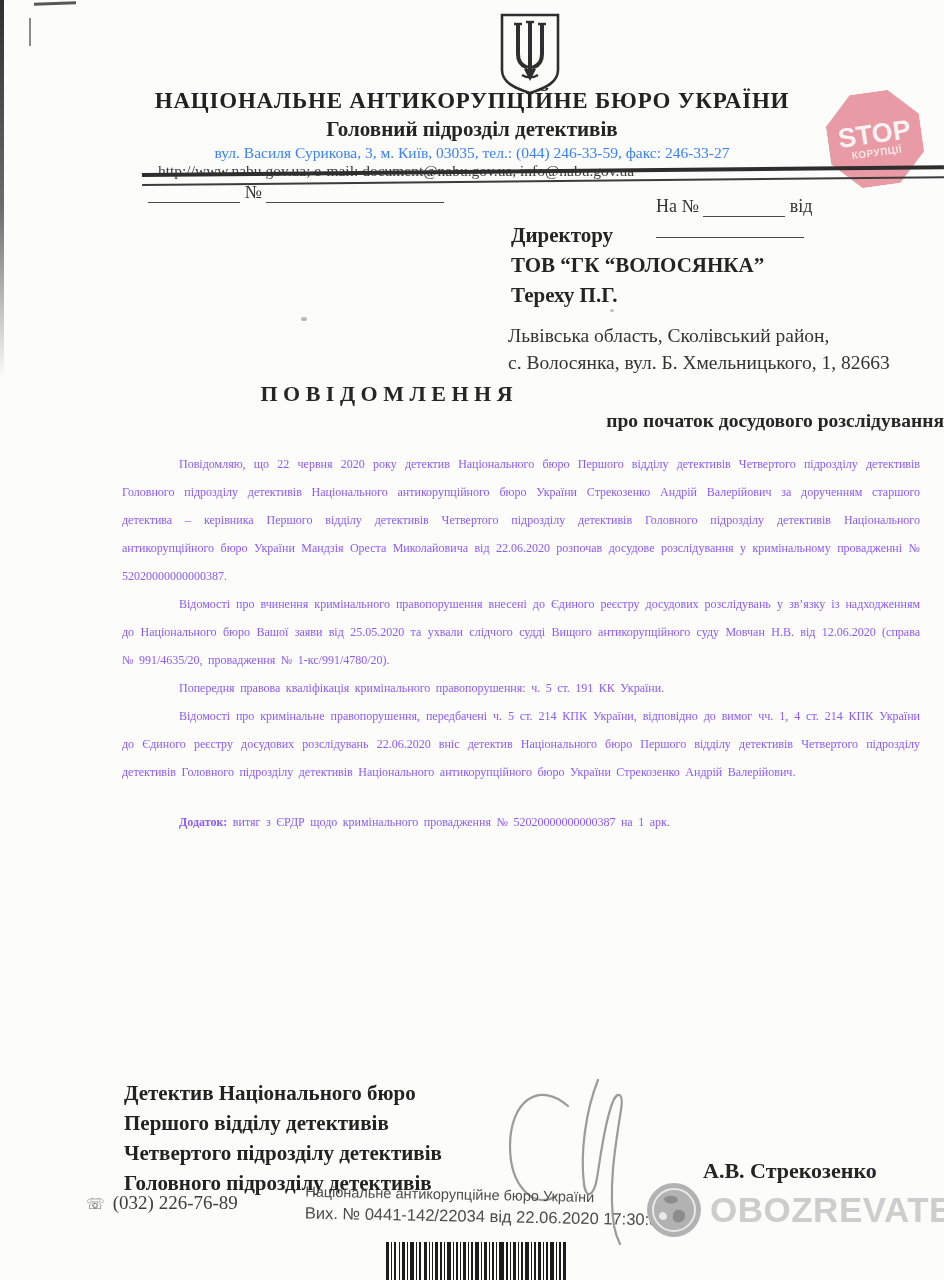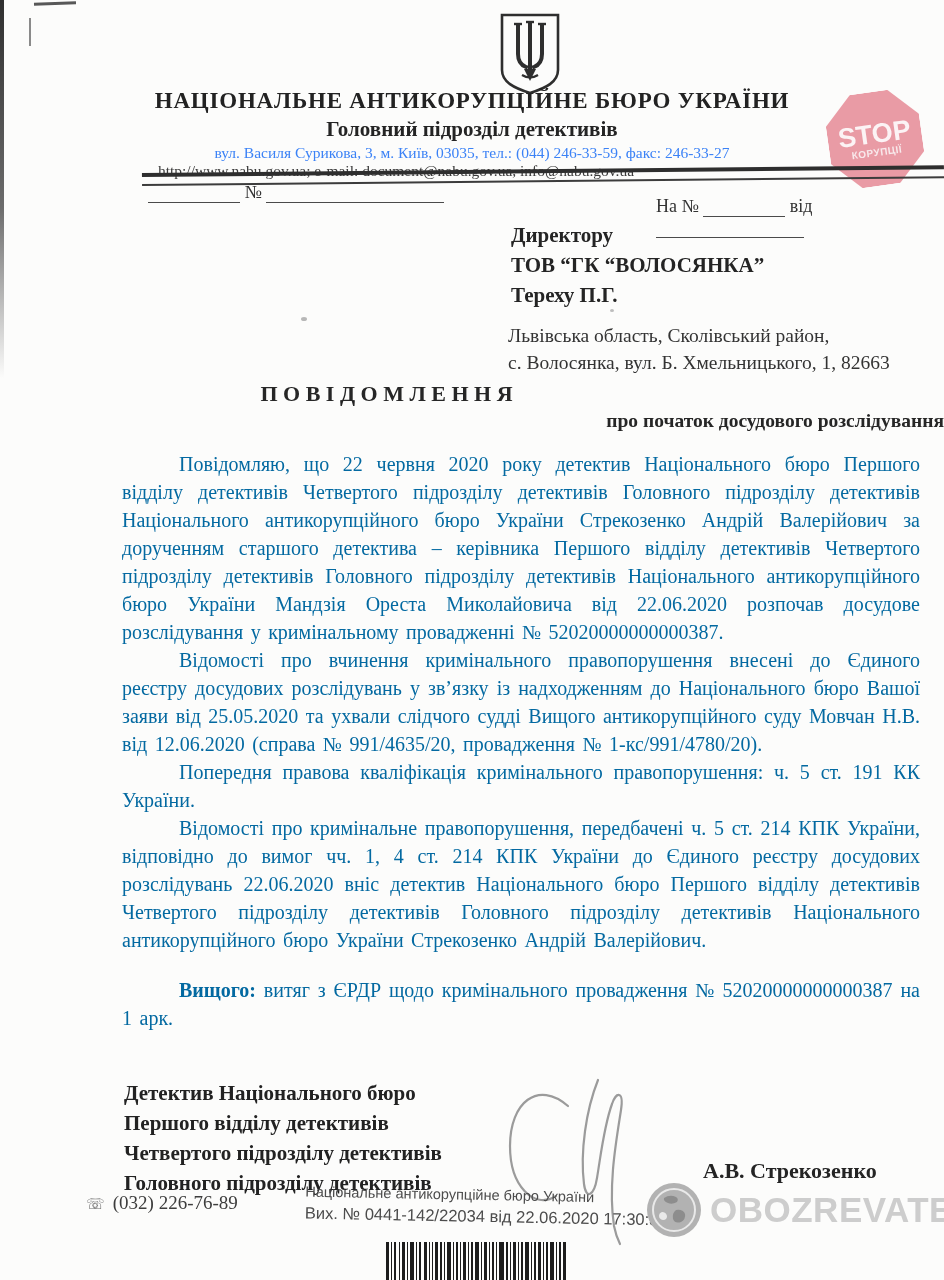--- a/index.html
+++ b/index.html
@@ -43,21 +43,21 @@
   .recipient{position:absolute;left:511px;top:220px;font-size:21px;font-weight:bold;
     line-height:30px;color:#242424;}
   .rec-addr{position:absolute;left:508px;top:322px;font-size:19.5px;line-height:27px;color:#333;}
   
   .doc-title{position:absolute;left:0;top:381px;width:773px;text-align:center;
     font-size:22px;font-weight:bold;color:#262626;}
   .doc-subtitle{position:absolute;left:0;top:410px;width:944px;text-align:right;
     font-size:19.5px;font-weight:bold;color:#262626;}
   
   .body-text{position:absolute;left:122px;top:450px;width:798px;
-    font-size:20px;line-height:28px;text-align:justify;color:#0369a1;word-spacing:2.5px;}
+    font-size:12px;line-height:28px;text-align:justify;color:#8b5cf6;word-spacing:2.5px;}
   .body-text p{margin:0;text-indent:57px;}
   .body-text p.attach{margin-top:22px;}
   .attach-label{font-weight:bold;}
   
   .sig-block{position:absolute;left:124px;top:1078px;font-size:21px;font-weight:bold;
     line-height:30px;color:#222;}
   .sig-scrawl{position:absolute;left:498px;top:1068px;width:170px;height:180px;}
   .signer{position:absolute;left:703px;top:1158px;font-size:22px;font-weight:bold;color:#242424;}
   
   .phone{position:absolute;left:86px;top:1192px;font-size:19px;color:#3d3d3d;}
@@ -133,21 +133,21 @@
   </div>
 
   <div class="doc-title">П О В І Д О М Л Е Н Н Я</div>
   <div class="doc-subtitle">про початок досудового розслідування</div>
 
   <div class="body-text">
     <p>Повідомляю, що 22 червня 2020 року детектив Національного бюро Першого відділу детективів Четвертого підрозділу детективів Головного підрозділу детективів Національного антикорупційного бюро України Стрекозенко Андрій Валерійович за дорученням старшого детектива – керівника Першого відділу детективів Четвертого підрозділу детективів Головного підрозділу детективів Національного антикорупційного бюро України Мандзія Ореста Миколайовича від 22.06.2020 розпочав досудове розслідування у кримінальному провадженні № 52020000000000387.</p>
     <p>Відомості про вчинення кримінального правопорушення внесені до Єдиного реєстру досудових розслідувань у зв’язку із надходженням до Національного бюро Вашої заяви від 25.05.2020 та ухвали слідчого судді Вищого антикорупційного суду Мовчан Н.В. від 12.06.2020 (справа № 991/4635/20, провадження № 1-кс/991/4780/20).</p>
     <p>Попередня правова кваліфікація кримінального правопорушення: ч. 5 ст. 191 КК України.</p>
     <p>Відомості про кримінальне правопорушення, передбачені ч. 5 ст. 214 КПК України, відповідно до вимог чч. 1, 4 ст. 214 КПК України до Єдиного реєстру досудових розслідувань 22.06.2020 вніс детектив Національного бюро Першого відділу детективів Четвертого підрозділу детективів Головного підрозділу детективів Національного антикорупційного бюро України Стрекозенко Андрій Валерійович.</p>
-    <p class="attach"><span class="attach-label">Вищого:</span><span> витяг з ЄРДР щодо кримінального провадження № 52020000000000387 на 1 арк.</span></p>
+    <p class="attach"><span class="attach-label">Додаток:</span><span> витяг з ЄРДР щодо кримінального провадження № 52020000000000387 на 1 арк.</span></p>
   </div>
 
   <div class="sig-block">
     <div>Детектив Національного бюро</div>
     <div>Першого відділу детективів</div>
     <div>Четвертого підрозділу детективів</div>
     <div>Головного підрозділу детективів</div>
   </div>
 
   <svg class="sig-scrawl" viewBox="0 0 170 180">

